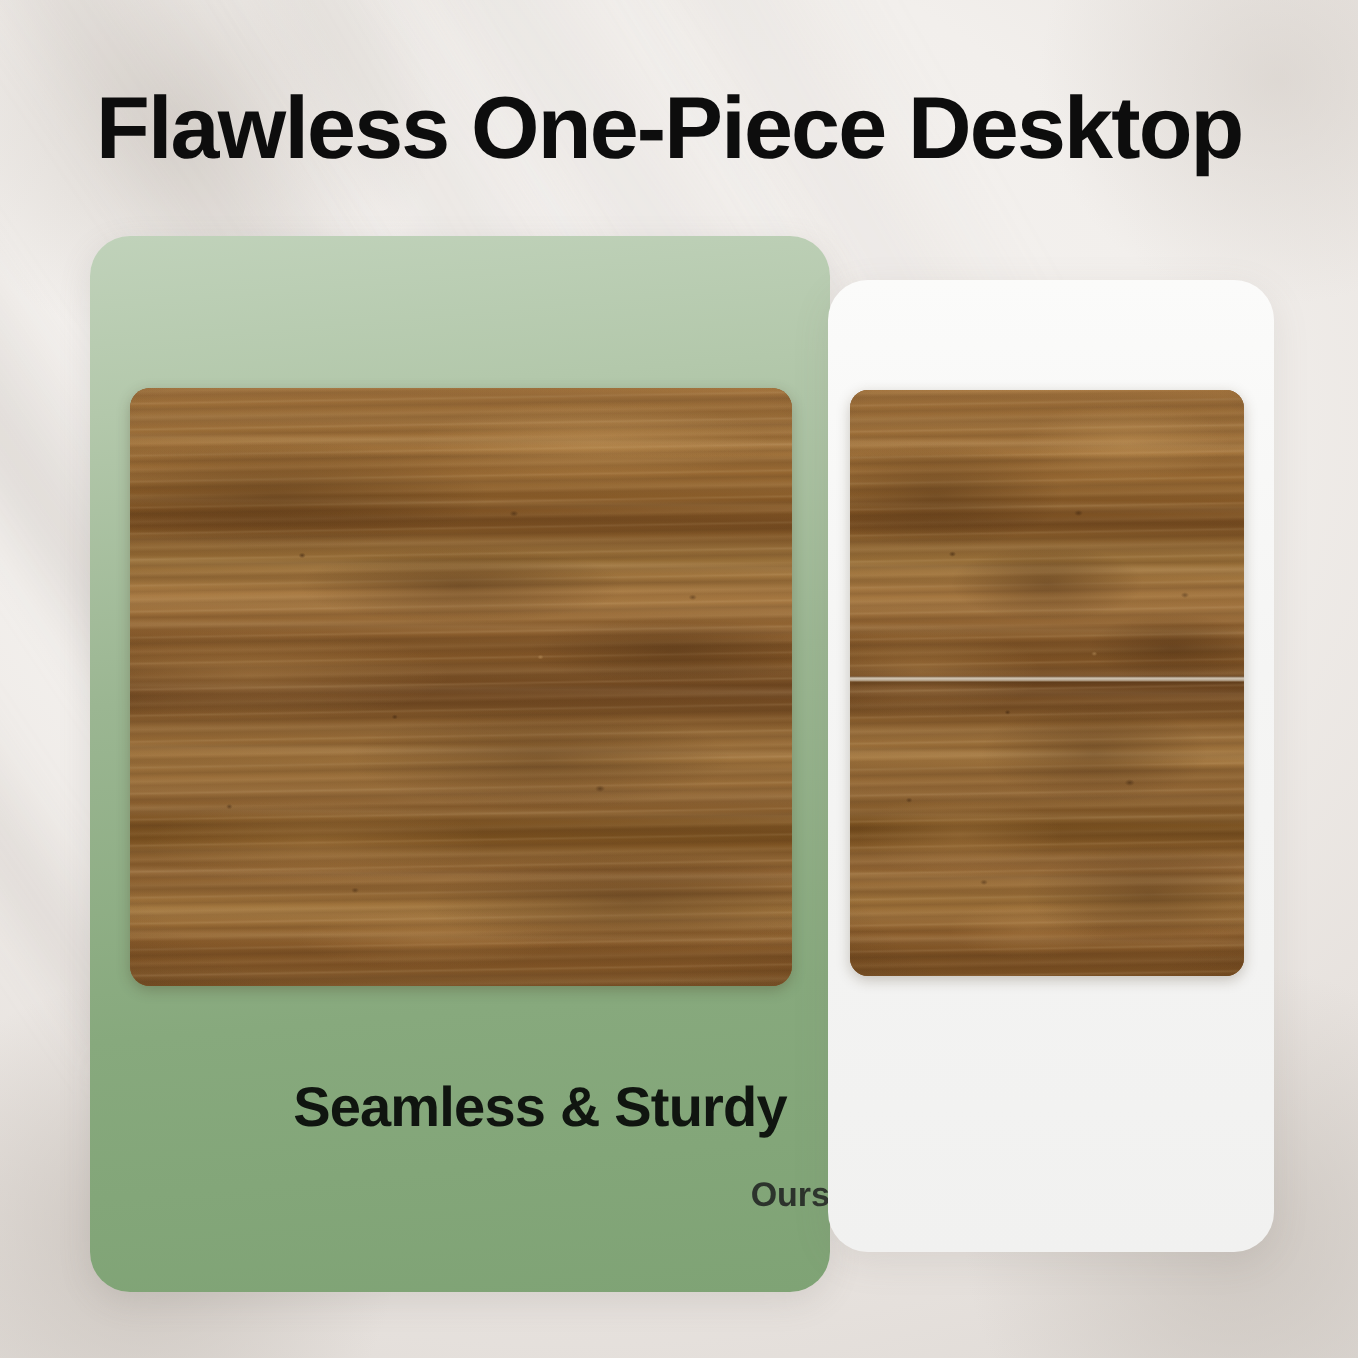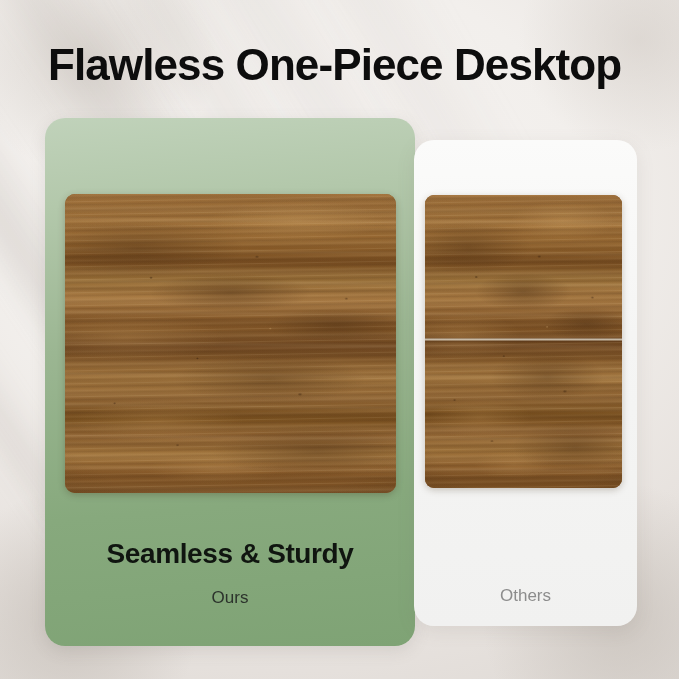--- a/index.html
+++ b/index.html
@@ -228,28 +228,29 @@
   }
 
   
   .caption-main {
     position: absolute;
     text-align: center;
     font-weight: 700;
   }
   .caption-sub {
     position: absolute;
-    text-align: center;
-    font-weight: 400;
+    text-align: right;
+    font-weight: 700;
   }
   .ours-main {
     left: 45px; top: 538px; width: 370px;
     font-size: 28px;
     letter-spacing: -0.4px;
     color: #101510;
+    padding-left: 40px;
   }
   .ours-sub {
     left: 45px; top: 588px; width: 370px;
     font-size: 17px;
     color: #2c332c;
   }
   .others-main {
     left: 414px; top: 541px; width: 223px;
     font-size: 21px;
     font-weight: 600;
@@ -296,15 +297,14 @@
   <div class="wood wood-others">
     <div class="grain-bands"></div>
     <div class="grain-lines"></div>
     <div class="grain-lines-2"></div>
     <div class="grain-blotch"></div>
     <div class="grain-specks"></div>
     <div class="wood-seam"></div>
     <div class="wood-vignette"></div>
   </div>
 
-  <div class="caption-sub others-sub">Others</div>
 
 </div>
 
 </body></html>

